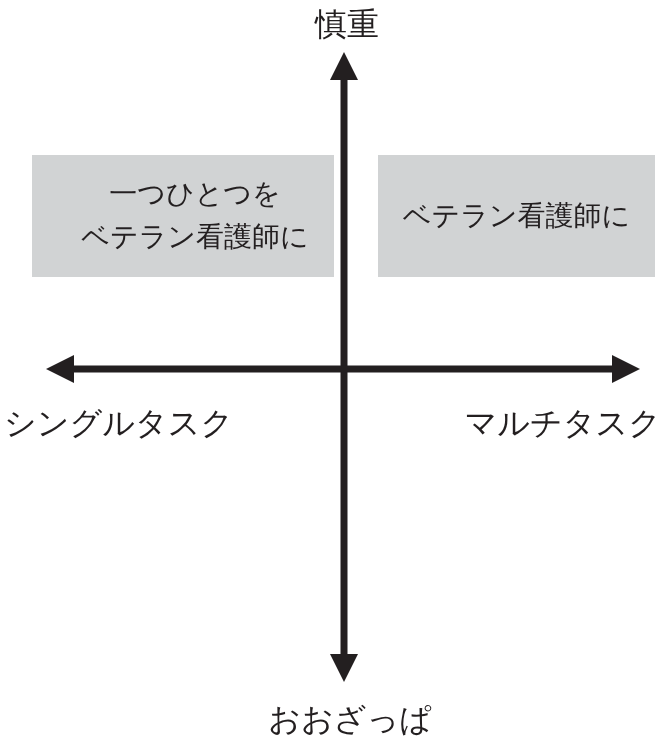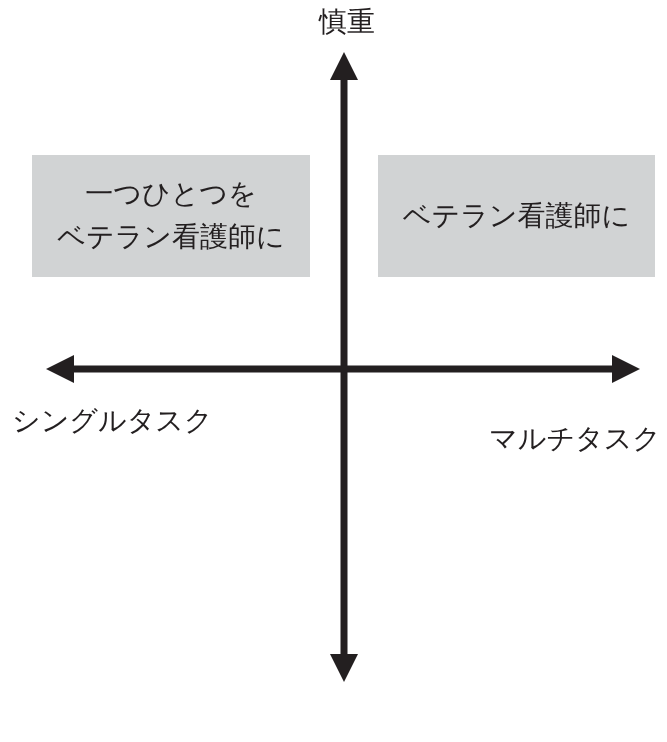--- a/index.html
+++ b/index.html
@@ -31,60 +31,61 @@
     stroke: currentColor;
     stroke-width: 7;
   }
   .axes polygon {
     fill: currentColor;
     stroke: none;
   }
   .label {
     position: absolute;
     color: var(--text-color);
-    font-size: 28px;
+    font-size: 32px;
     line-height: 1.15;
     white-space: nowrap;
   }
   .label.top {
     top: 6px;
     left: 347px;
     transform: translateX(-50%);
   }
   .label.bottom {
     top: 701px;
     left: 350px;
     transform: translateX(-50%);
   }
   .label.left {
     top: 405px;
-    left: 12px;
+    left: 4px;
   }
   .label.right {
-    top: 423px;
+    top: 405px;
     right: 6px;
   }
   .qbox {
     position: absolute;
     top: 155px;
     height: 122px;
     background: var(--box-bg);
     color: var(--text-color);
     font-size: 28px;
     line-height: 1.52;
     display: flex;
     flex-direction: column;
     align-items: center;
     justify-content: center;
     text-align: center;
     white-space: nowrap;
   }
   .qbox.left-box {
     left: 32px;
     width: 278px;
+    padding-left: 24px;
   }
   .qbox.right-box {
     left: 378px;
     width: 277px;
     gap: 16px;
   }
 </style>
 </head>
 <body>
 
@@ -94,20 +95,21 @@
     <line x1="344" y1="76" x2="344" y2="658"></line>
     <line x1="70" y1="369" x2="616" y2="369"></line>
     <polygon points="344,52 330,80 358,80"></polygon>
     <polygon points="344,682 330,654 358,654"></polygon>
     <polygon points="46,369 74,355 74,383"></polygon>
     <polygon points="640,369 612,355 612,383"></polygon>
   </svg>
 
   <div class="label top">慎重</div>
 
+  <div class="label bottom">おおざっぱ</div>
 
   <div class="label left">シングルタスク</div>
 
   <div class="label right">マルチタスク</div>
 
   <div class="qbox left-box">
     <div>一つひとつを</div>
     <div>ベテラン看護師に</div>
   </div>
 

